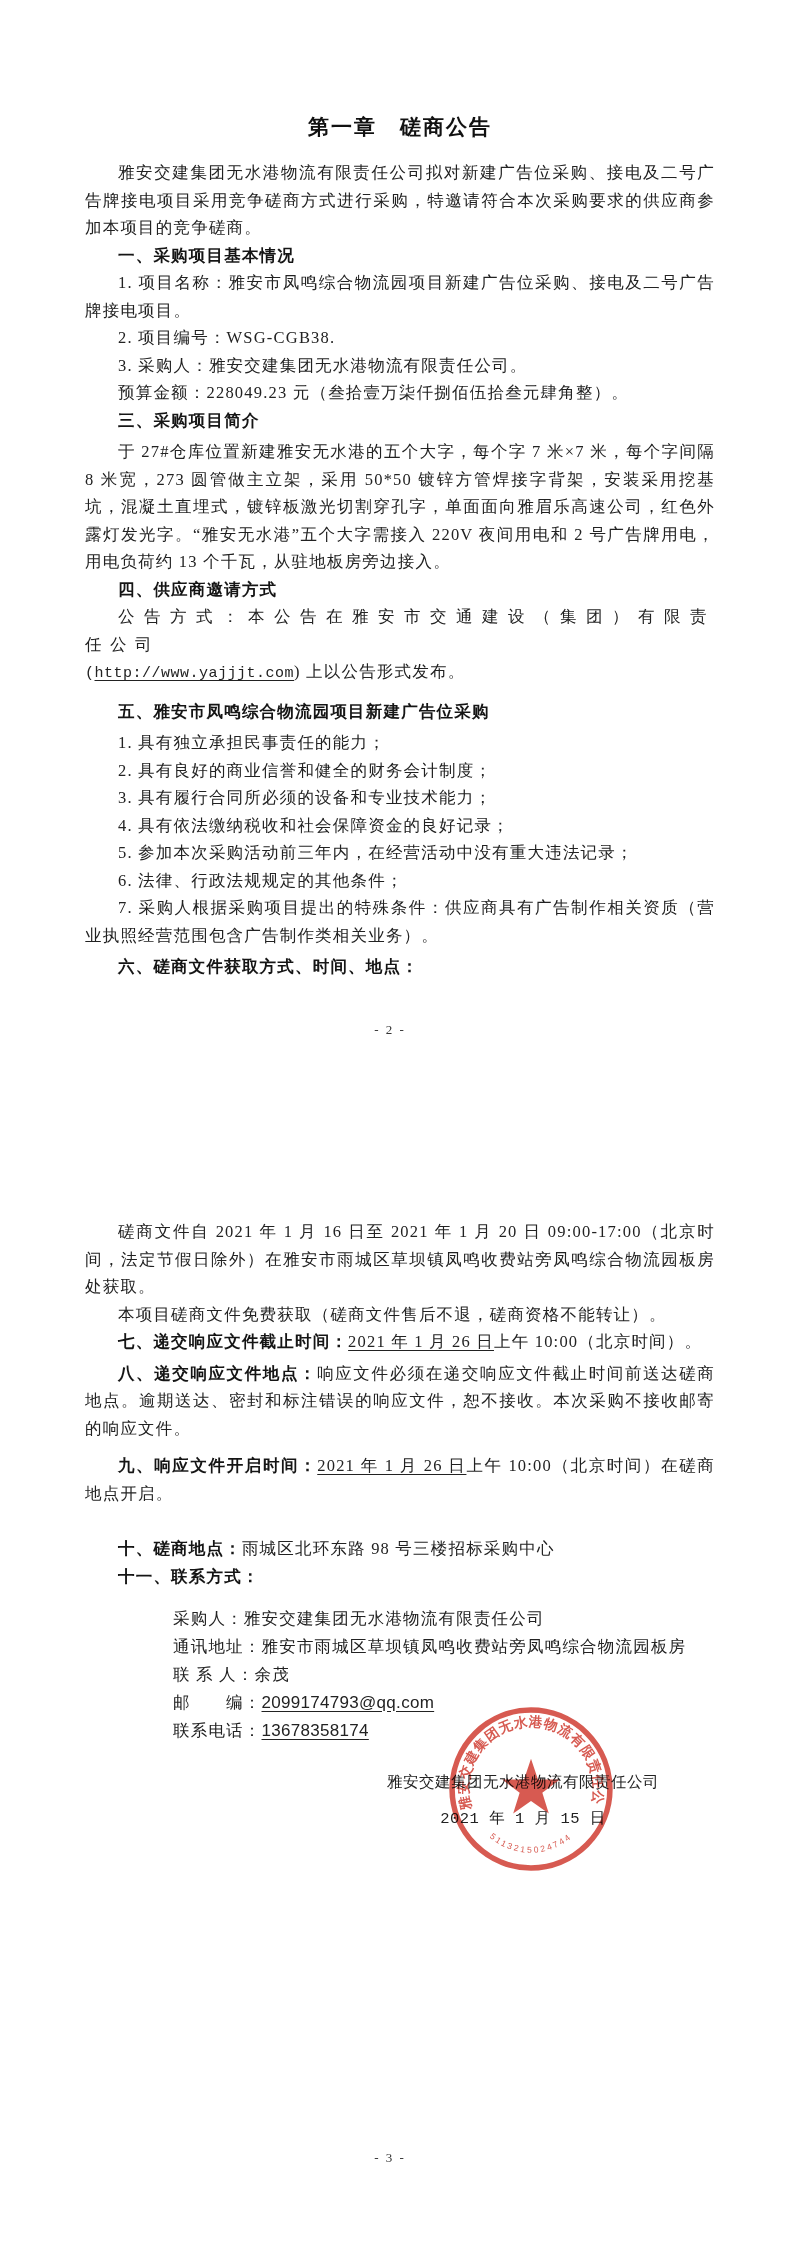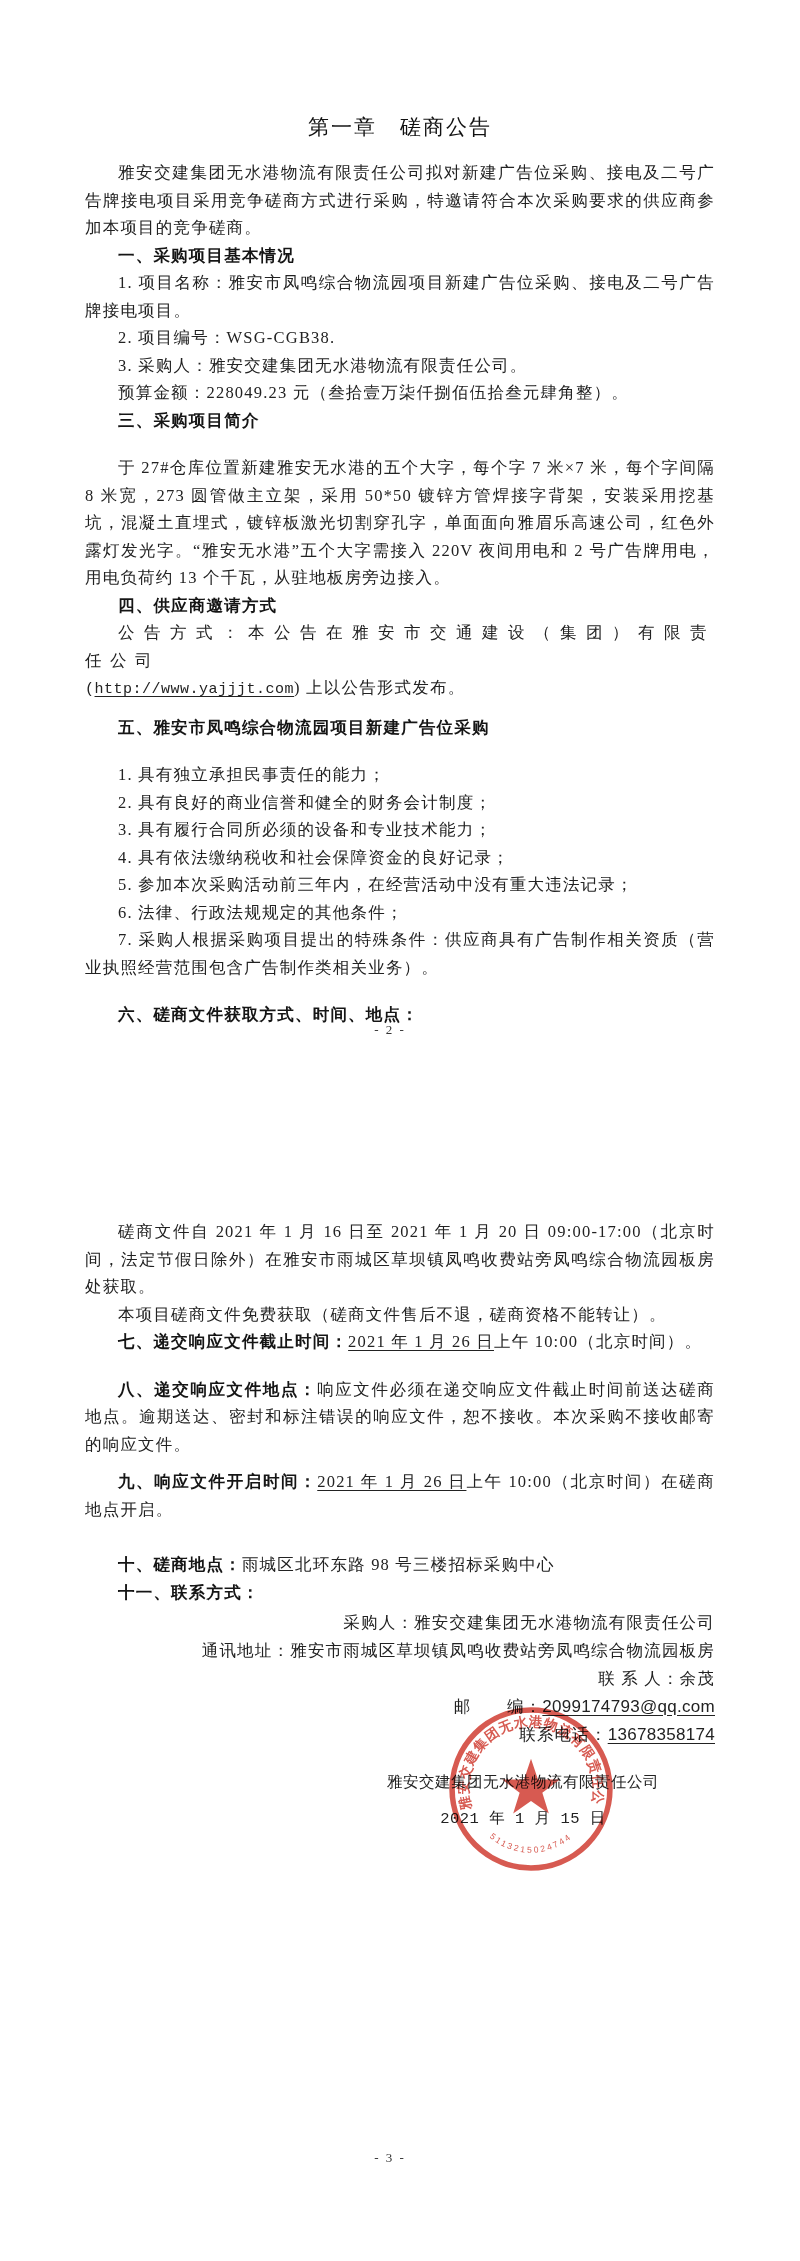--- a/index.html
+++ b/index.html
@@ -12,35 +12,35 @@
     overflow:hidden;
   }
   .content{
     position:absolute;left:85px;width:630px;
     font-size:16.5px;line-height:27.5px;letter-spacing:1.2px;
     text-align:justify;
   }
   .content-1{top:112px;}
   .content-3{top:1218px;}
   .doc-title{
-    text-align:center;font-weight:normal;font-size:21px;line-height:30px;
+    text-align:center;font-weight:bold;font-size:21px;line-height:30px;
     letter-spacing:2px;color:#111;margin-bottom:17px;
   }
   .para{text-indent:2em;}
   .heading{font-weight:bold;color:#151515;text-indent:2em;}
   .lead{font-weight:bold;color:#151515;}
   .spaced-line{text-indent:2em;letter-spacing:8.5px;}
   .url-line{letter-spacing:1.2px;}
   .mono{font-family:"Liberation Mono","DejaVu Sans Mono",monospace;font-size:15px;letter-spacing:0.5px;}
   .underline{text-decoration:underline;text-underline-offset:3px;}
   .sans{font-family:"Liberation Sans","DejaVu Sans",sans-serif;font-size:17px;letter-spacing:0.3px;}
-  .gap-8{margin-top:20px;}
+  .gap-8{margin-top:4px;}
   .gap-10{margin-top:10px;}
   .gap-16{margin-top:28px;}
-  .contacts{padding-left:88px;margin-top:3px;line-height:28px;text-align:right;}
+  .contacts{padding-left:88px;margin-top:15px;line-height:28px;text-align:left;}
   .contact-row{white-space:nowrap;}
   .footer-pagenum{
     position:absolute;left:0;width:780px;text-align:center;
     font-size:13px;letter-spacing:2px;color:#333;
     font-family:"Liberation Serif",serif;
   }
   .footer-2{top:1022px;}
   .footer-3{top:2150px;}
   .signoff{
     position:absolute;left:387px;top:1768px;width:272px;

